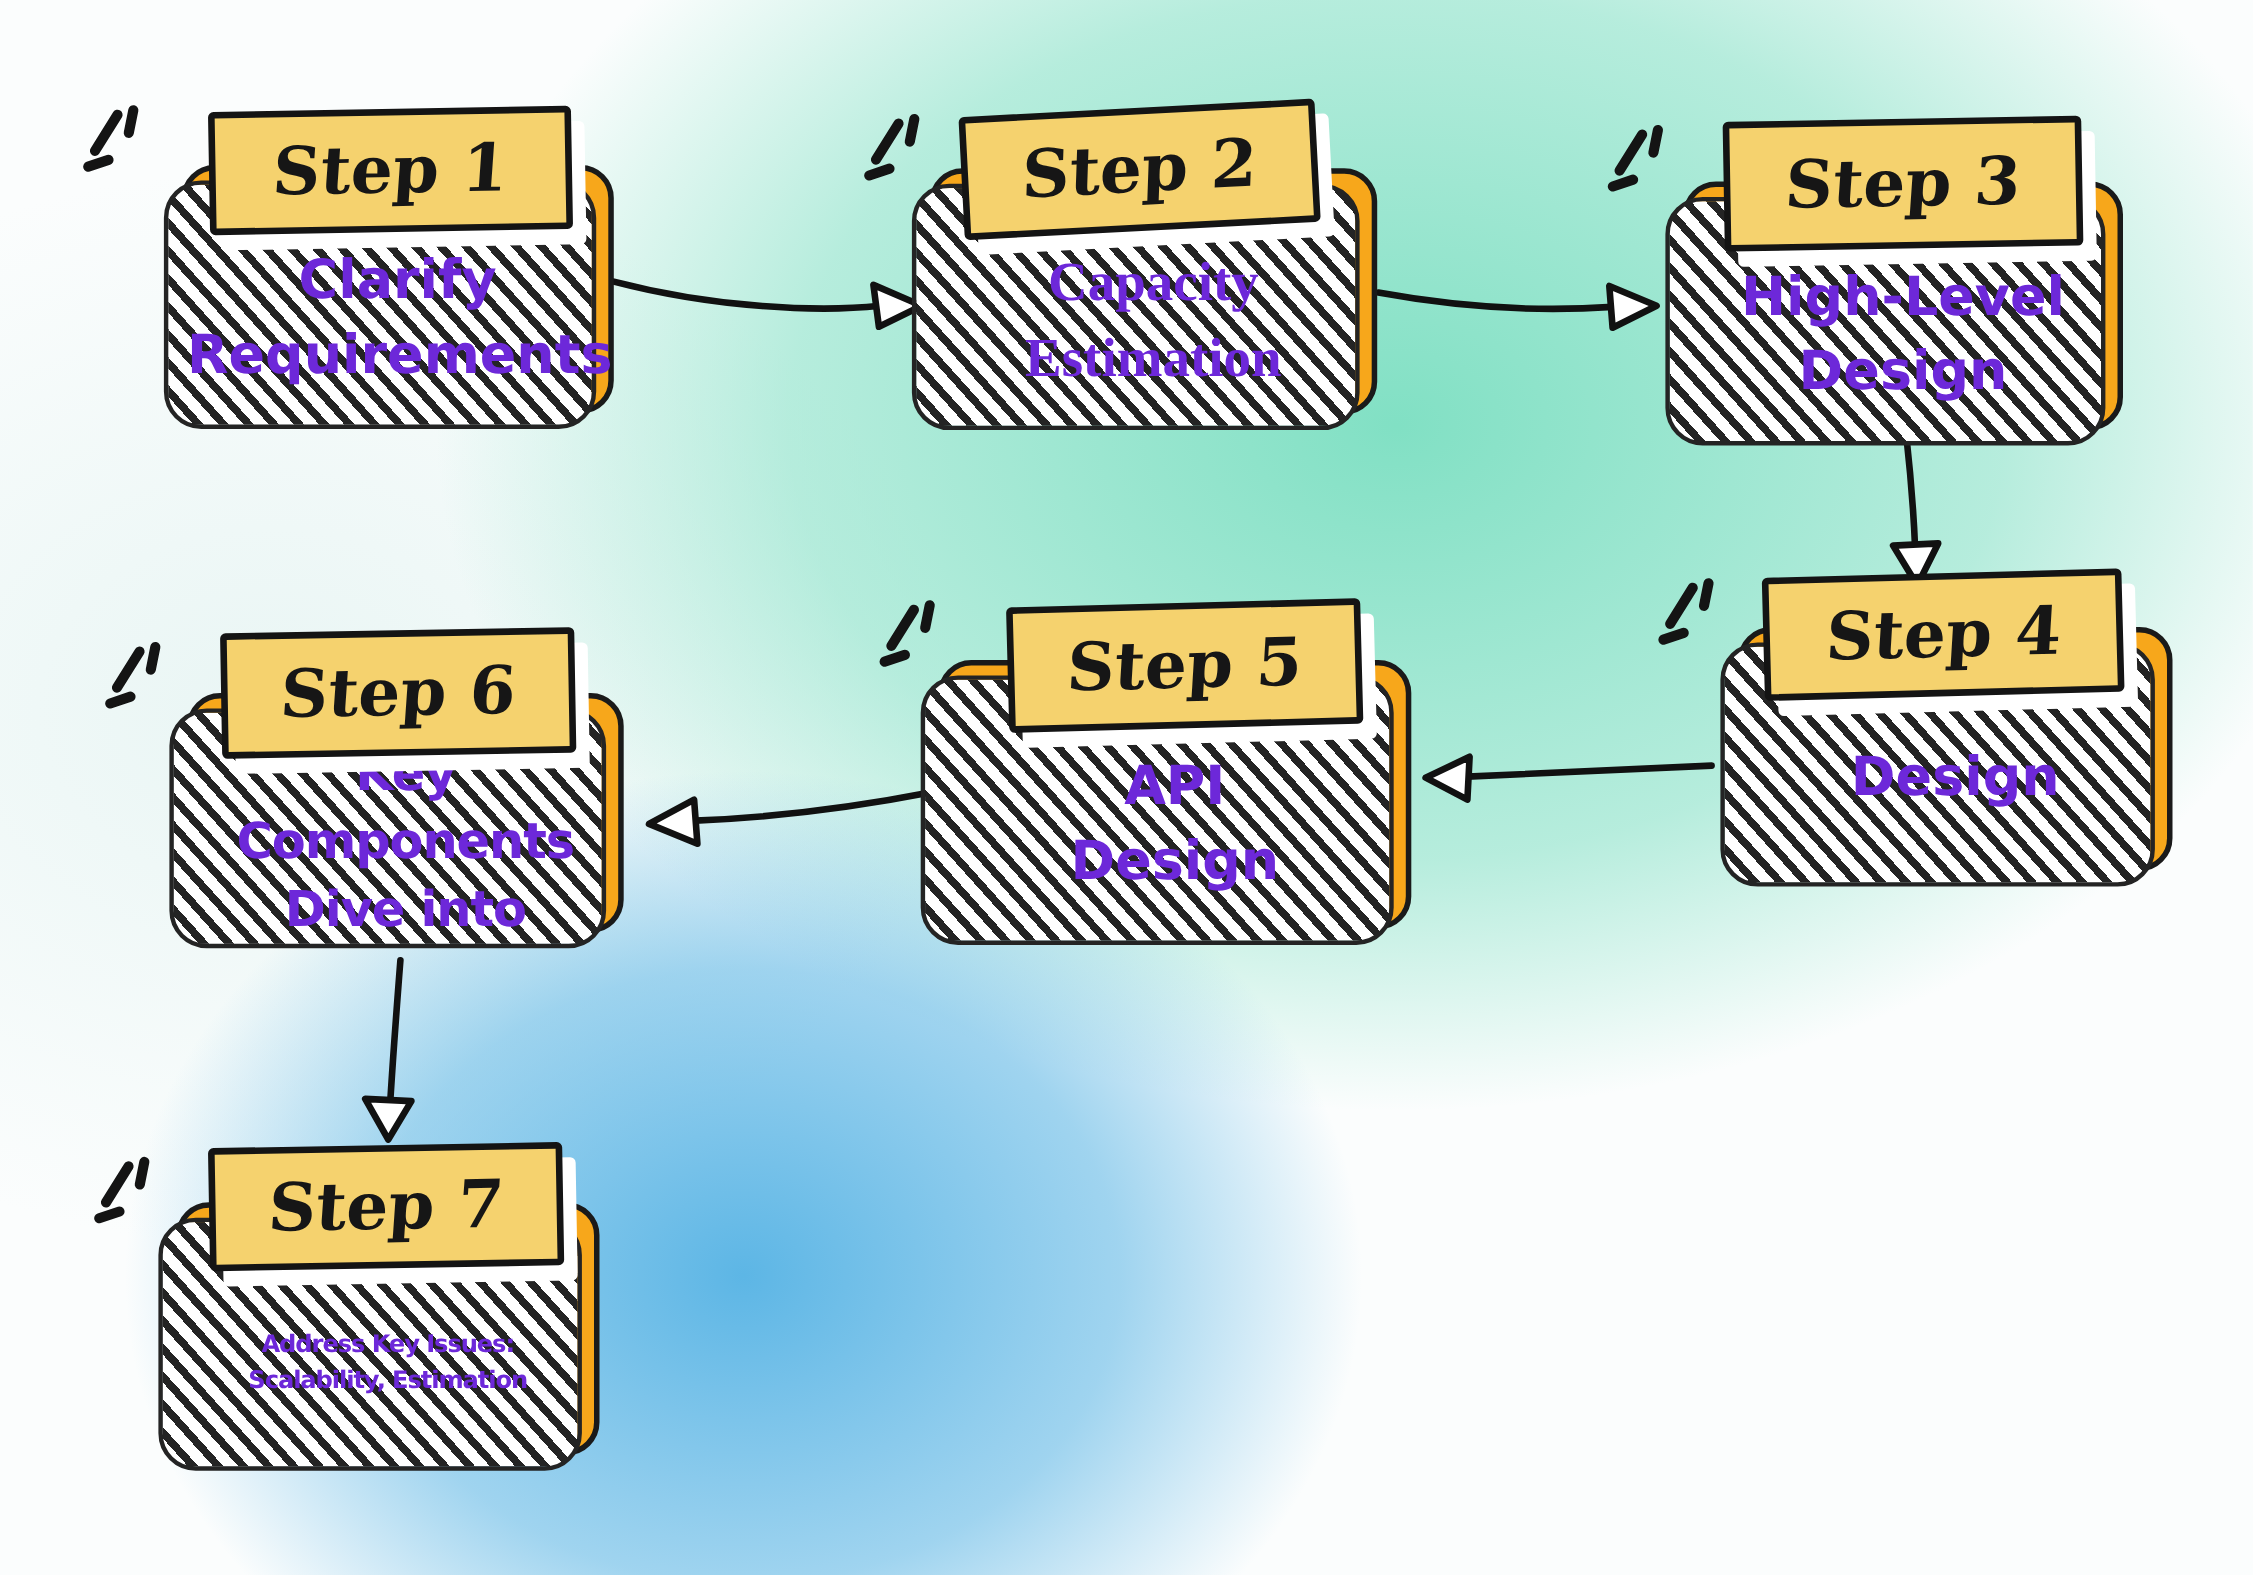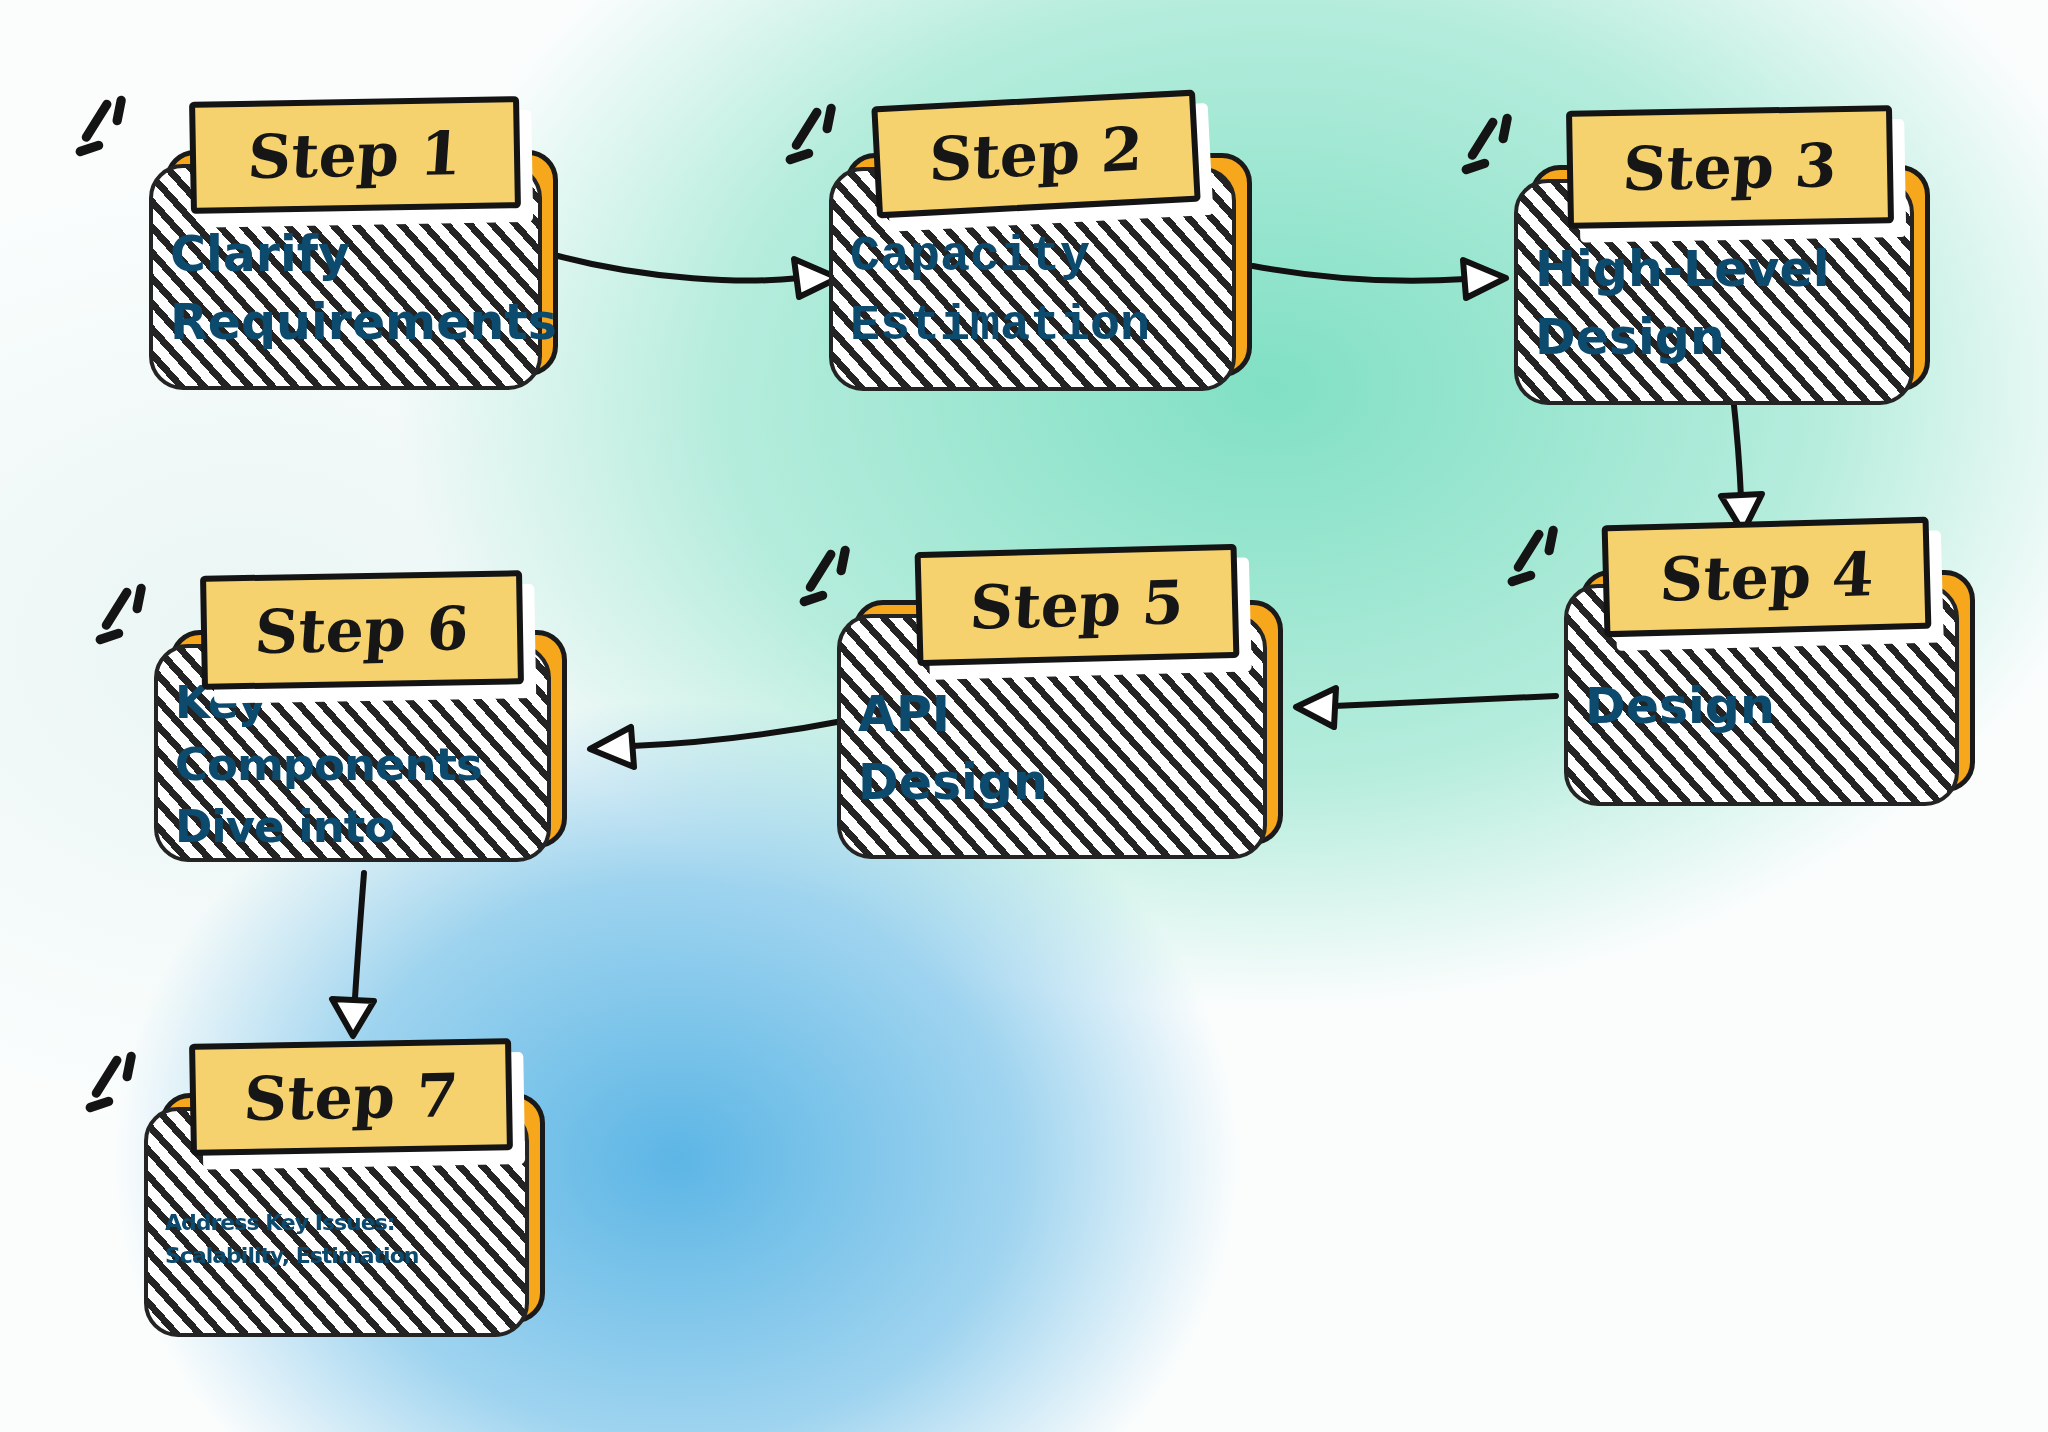--- a/index.html
+++ b/index.html
@@ -30,28 +30,29 @@
     content:"";
     position:absolute;inset:-5px;
     border-radius:34px;
     border:4px solid #242424;
     background:repeating-linear-gradient(48deg,#242424 0 7px,#ffffff 7px 17px);
     transform:translate(-16px,14px);
     z-index:-1;
   }
   .body{
     padding-top:52px;
+    text-align:center;
     font-weight:700;
     font-size:49px;
     line-height:1.38;
-    color:#0c4a6e;
+    color:#6d28d9;
     letter-spacing:0px;
     width:100%;
   }
-  .body.serif{font-family:Liberation Mono, monospace;font-size:50px;}
+  .body.serif{font-family:Liberation Serif, serif;font-size:50px;}
   .body.tight{font-size:45px;letter-spacing:-1px;}
   .body.small{font-size:22px;letter-spacing:-1px;line-height:1.5;padding-top:62px;}
 
   
   .banner{
     position:absolute;
     background:#F5D26E;
     border:6px solid #141414;
     border-radius:5px;
     box-shadow:12px 14px 0 #ffffff;

